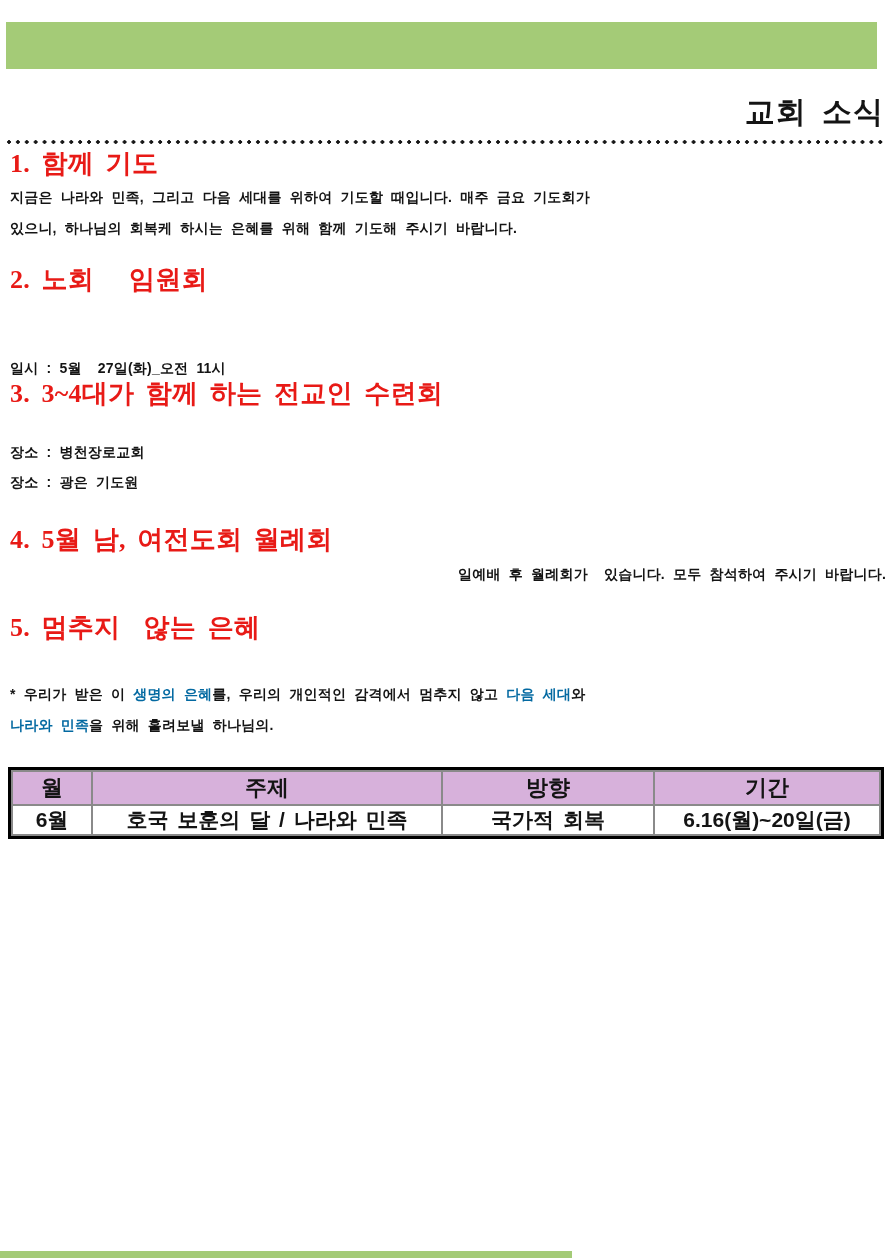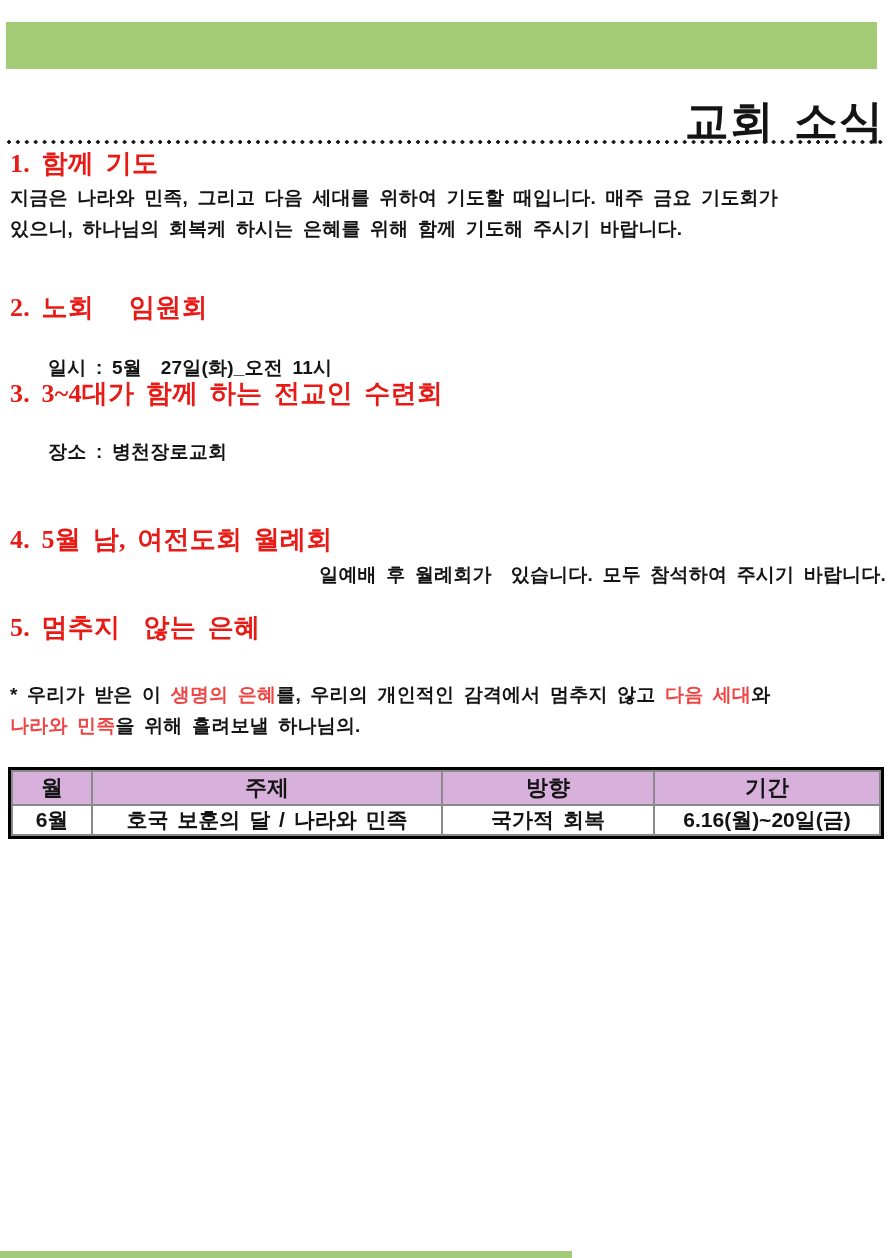--- a/index.html
+++ b/index.html
@@ -18,21 +18,21 @@
     background: #a4cb77;
   }
   .footer-bar {
     position: absolute; bottom: 0; left: 0;
     width: 572px; height: 7px;
     background: #a4cb77;
   }
 
   .page-title {
     position: absolute; top: 92px; right: 8px;
-    font-size: 44px; font-weight: 700;
+    font-size: 30px; font-weight: 700;
     letter-spacing: 1px; word-spacing: 6px;
     white-space: pre-wrap;
   }
 
   .dotted-separator {
     position: absolute; top: 139px; left: 6px;
     width: 880px; height: 6px;
     background-image: radial-gradient(circle at 3px 3px, #161616 1.55px, transparent 1.95px);
     background-size: 8.9px 6px;
     background-repeat: repeat-x;
@@ -41,40 +41,40 @@
   .section-heading {
     position: absolute; left: 10px; right: 6px;
     font-size: 26px; font-weight: 700;
     color: #e81a16;
     word-spacing: 5px; letter-spacing: 0.2px;
     white-space: pre-wrap;
     font-family: Liberation Serif, serif;
   }
   .body-text {
     position: absolute; left: 10px; right: 6px;
-    font-size: 19px; font-weight: 700;
+    font-size: 14px; font-weight: 700;
     line-height: 31px;
     word-spacing: 4px; letter-spacing: 0.2px;
     white-space: pre-wrap;
   }
   .detail-lines { line-height: 28px; }
   .detail-lines-3 { line-height: 27.5px; }
 
   .s1-h { top: 146px; }
   .s1-b { top: 182px; }
-  .s2-h { top: 262px; margin-top: 28px; }
-  .s2-d { top: 298px; margin-left: 38px; }
+  .s2-h { top: 262px; }
+  .s2-d { top: 298px; }
   .s3-h { top: 376px; }
   .s3-d { top: 414px; }
   .s4-h { top: 522px; }
   .s4-b { top: 559px; text-align: right; }
   .s5-h { top: 610px; }
   .close-note { top: 679px; }
 
-  .red { color: #ef4444; text-align: center; }
+  .red { color: #0369a1; text-align: center; }
 
   .table-wrap {
     position: absolute; top: 767px; left: 8px;
     width: 876px;
     border: 3px solid #000000;
   }
   table.schedule {
     width: 100%;
     border-collapse: collapse;
     table-layout: fixed;
@@ -120,20 +120,21 @@
 있으니, 하나님의 회복케 하시는 은혜를 위해 함께 기도해 주시기 바랍니다.</div>
 
   <div class="section-heading s2-h">2. 노회   임원회</div>
   <div class="body-text detail-lines s2-d">
     <div>일시 : 5월  27일(화)_오전 11시</div>
     <div>장소 : 병천장로교회</div>
   </div>
 
   <div class="section-heading s3-h">3. 3~4대가 함께 하는 전교인 수련회</div>
   <div class="body-text detail-lines-3 s3-d">
+    <div>장소 : 광은 기도원</div>
   </div>
 
   <div class="section-heading s4-h">4. 5월 남, 여전도회 월례회</div>
   <div class="body-text s4-b">일예배 후 월례회가  있습니다. 모두 참석하여 주시기 바랍니다.</div>
 
   <div class="section-heading s5-h">5. 멈추지  않는 은혜</div>
 
   <div class="body-text close-note"><span>* 우리가 받은 이 </span><span class="red">생명의 은혜</span><span>를, 우리의 개인적인 감격에서 멈추지 않고 </span><span class="red">다음 세대</span><span>와
 </span><span class="red">나라와 민족</span><span>을 위해 흘려보낼 하나님의.</span></div>
 

